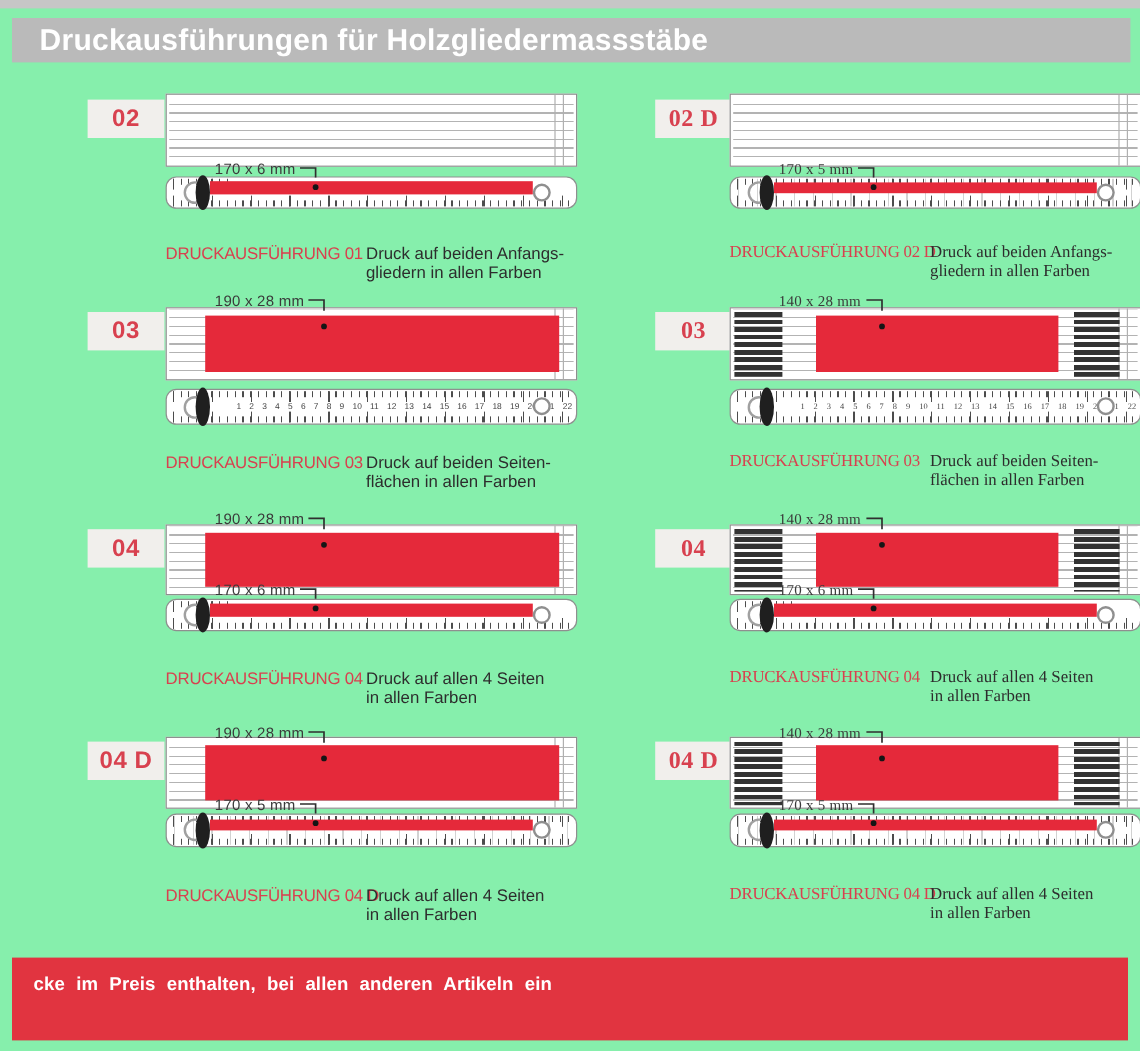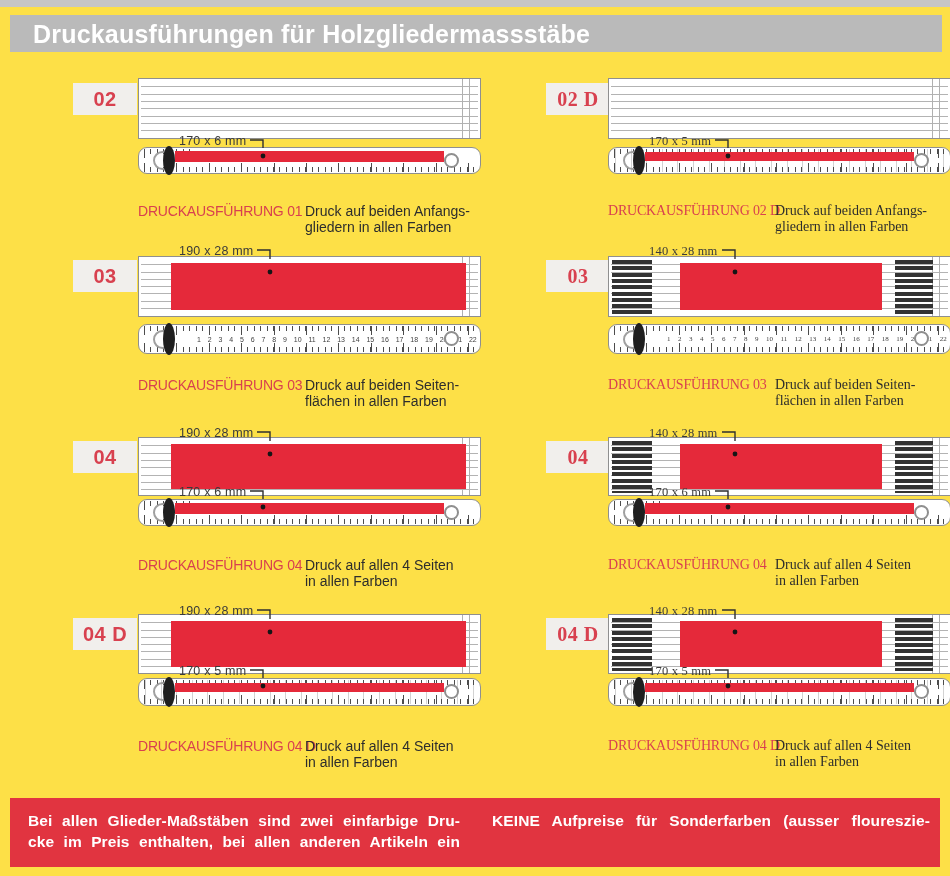--- a/index.html
+++ b/index.html
@@ -1,18 +1,18 @@
 <!DOCTYPE html>
 <html style="--accent-red: #e5293a; --caption-red: #d8414f; --footer-red: #e13440; --header-gray: #bababa;"><head>
 <meta charset="utf-8">
 <style>
   html,body{margin:0;padding:0;background:#fff;}
   body{width:950px;height:876px;font-family:"Liberation Sans",sans-serif;
        -webkit-font-smoothing:antialiased;}
-  .page{position:relative;width:950px;height:876px;background:#fde047;overflow:hidden;}
+  .page{position:relative;width:950px;height:876px;background:#86efac;overflow:hidden;}
 
   .top-strip{position:absolute;left:0;top:0;width:100%;height:7px;background:#c6c6c6;}
 
   .header{position:absolute;left:10px;top:15px;width:932px;height:37px;
           background:var(--header-gray,#bababa);color:#fff;font-weight:bold;
           font-size:25px;line-height:38px;padding-left:23px;box-sizing:border-box;
           letter-spacing:.2px;}
 
   .section{position:absolute;width:440px;height:178px;}
   .col-l{left:30px;}
@@ -423,21 +423,19 @@
     </div>
     <div class="cap-red" style="top:137px">DRUCKAUSFÜHRUNG 04 D</div>
     <div class="cap-desc" style="top:137px">
       <div>Druck auf allen 4 Seiten</div>
       <div>in allen Farben</div>
     </div>
   </div>
 
   <div class="footer">
     <div class="foot-col foot-left">
-      <div class="jline">Bei allen Glieder-Maßstäben sind zwei einfarbige Dru-</div>
       <div class="jline">cke im Preis enthalten, bei allen anderen Artikeln ein</div>
     </div>
     <div class="foot-col foot-right">
-      <div class="jline">KEINE Aufpreise für Sonderfarben (ausser floureszie-</div>
     </div>
   </div>
 
 </div>
 
 </body></html>

